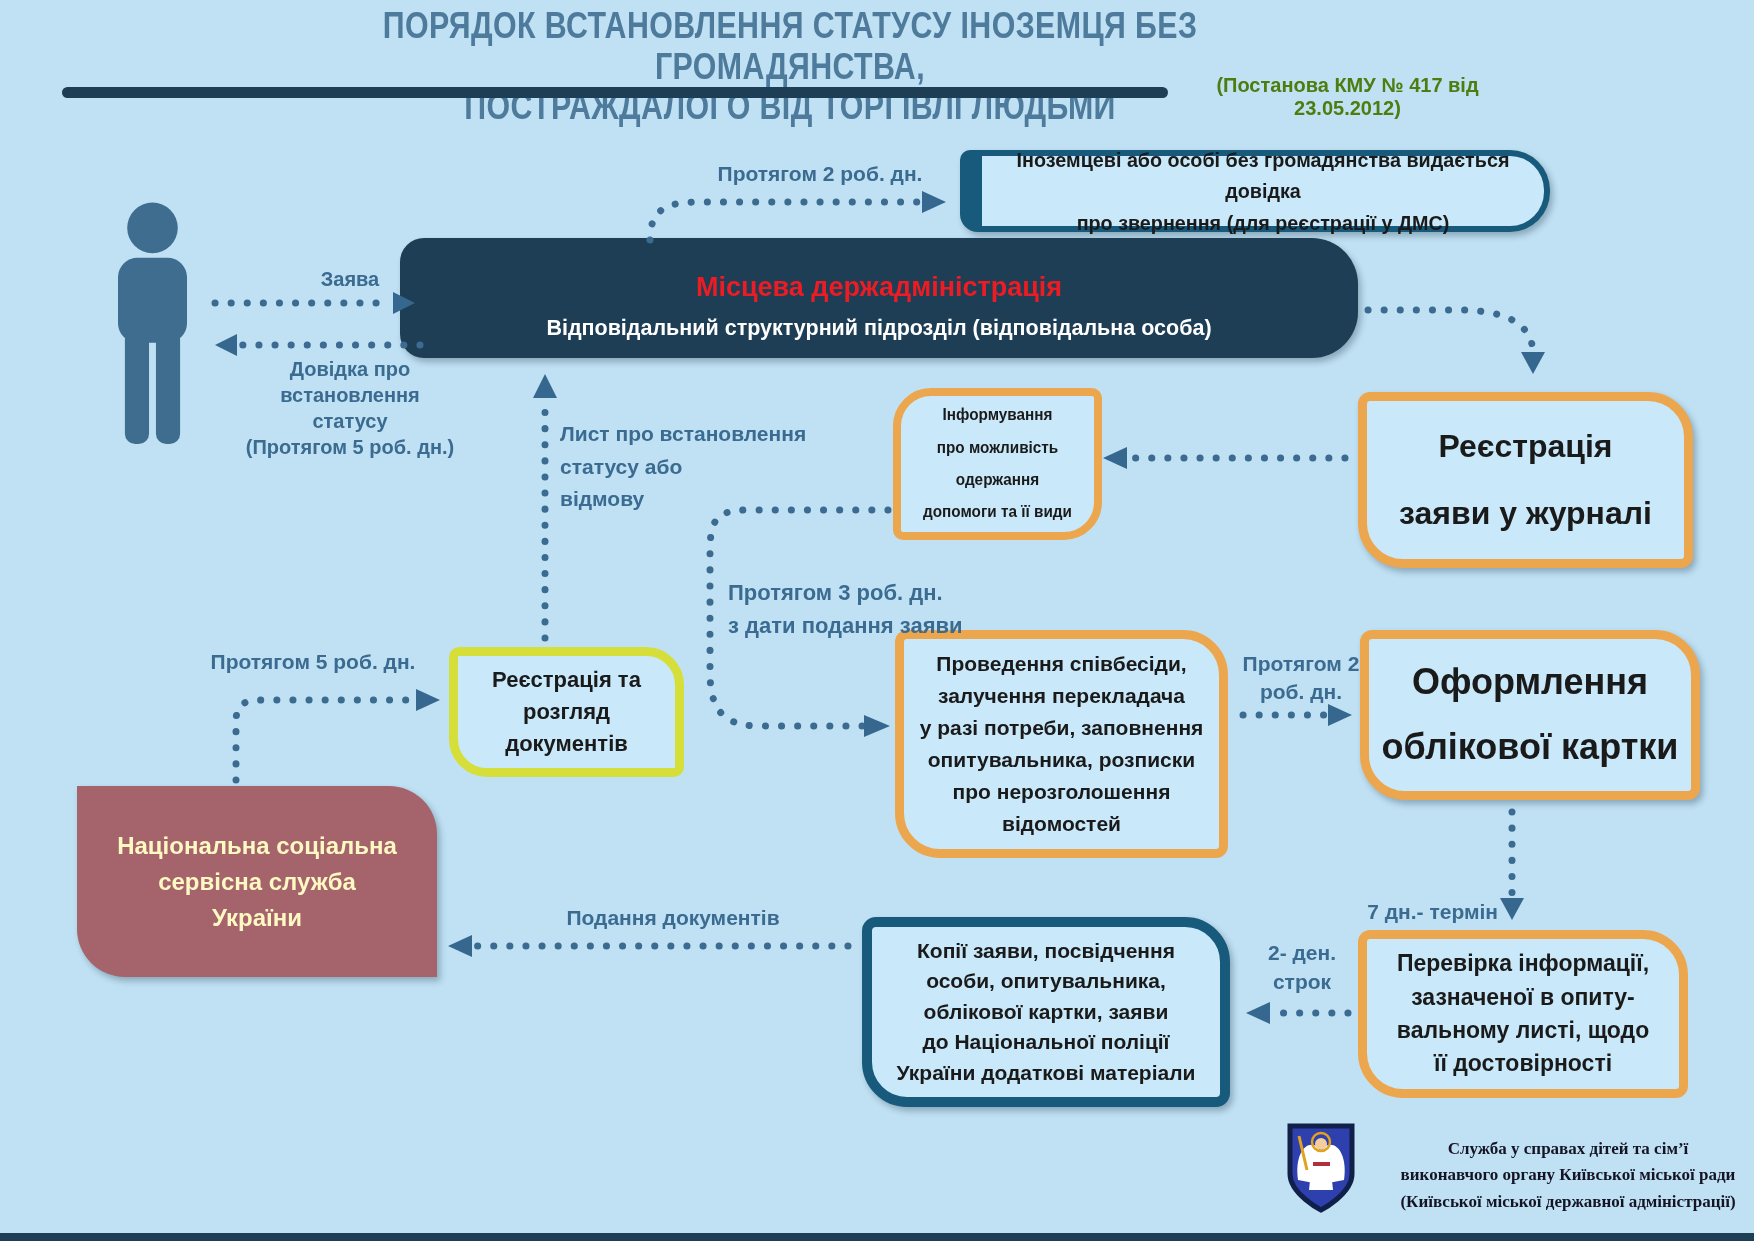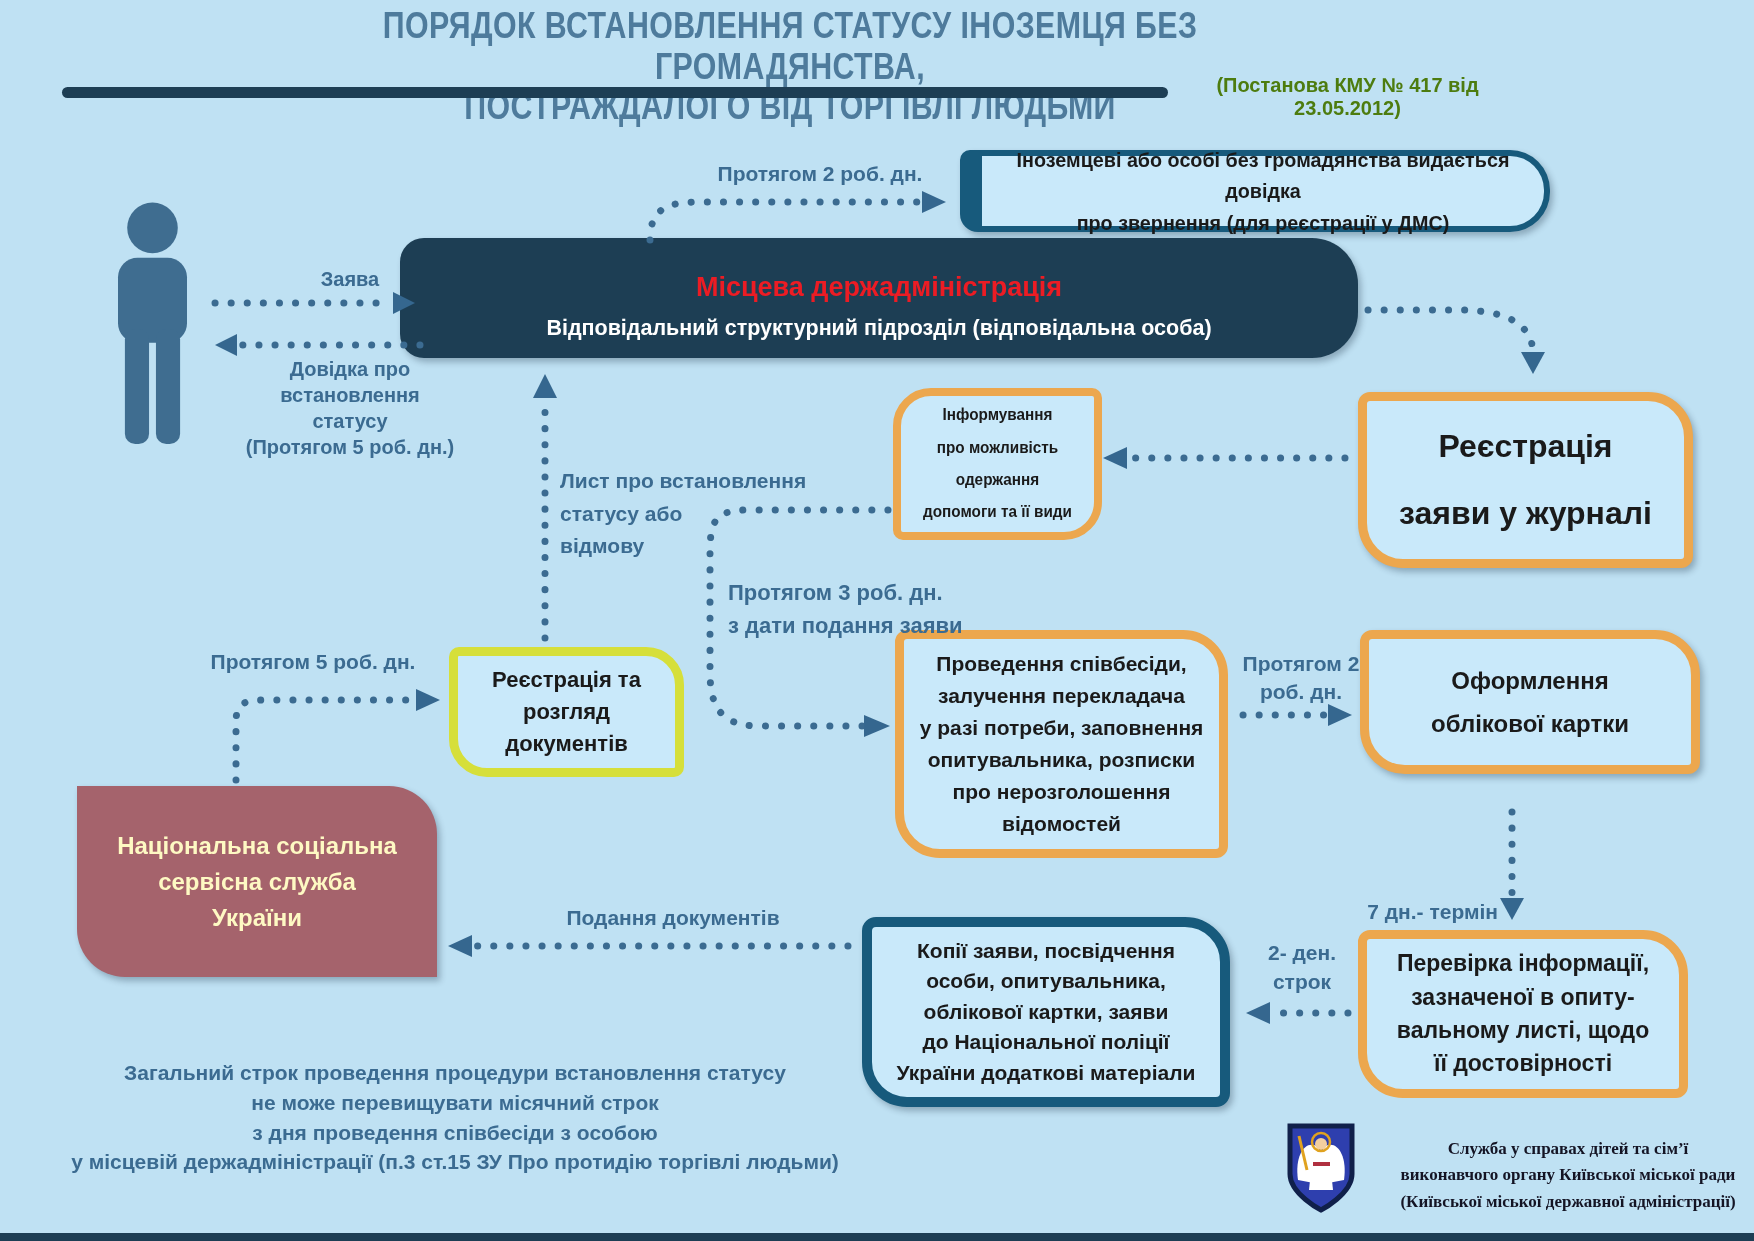--- a/index.html
+++ b/index.html
@@ -31,33 +31,33 @@
   .la-subtitle{color:#ffffff; font-size:21.5px;}
   .box-informing{left:893px; top:388px; width:209px; height:152px;
        border:8px solid #eca74e; border-radius:38px 10px 38px 10px; font-size:17px; line-height:1.9;}
   .box-informing .inner{transform:scaleX(0.90);}
   .box-journal{left:1358px; top:392px; width:335px; height:176px;
        border:9px solid #eca74e; border-radius:12px 45px 12px 45px; font-size:32px; line-height:2.1;}
   .box-docs-reg{left:449px; top:647px; width:235px; height:130px;
        border:9px solid #d6df3a; border-radius:10px 38px 10px 38px; font-size:22px; line-height:1.45;}
   .box-interview{left:895px; top:630px; width:333px; height:228px;
        border:9px solid #eca74e; border-radius:12px 45px 12px 45px; font-size:21px; line-height:1.53;}
-  .box-record-card{left:1360px; top:630px; width:340px; height:144px;
-       border:9px solid #eca74e; border-radius:12px 45px 12px 45px; font-size:24px; line-height:1.8;}
+  .box-record-card{left:1360px; top:630px; width:340px; height:170px;
+       border:9px solid #eca74e; border-radius:12px 45px 12px 45px; font-size:36px; line-height:1.8;}
   .box-national{left:77px; top:786px; width:360px; height:191px; background:#a5636c; color:#fef9c3;
        border-radius:0 48px 0 48px; font-size:24px; line-height:1.5;}
   .box-copies{left:862px; top:917px; width:368px; height:190px;
        border:10px solid #175a7c; border-radius:14px 45px 14px 45px; font-size:21px; line-height:1.45;}
   .box-verification{left:1358px; top:930px; width:330px; height:168px;
        border:9px solid #eca74e; border-radius:12px 45px 12px 45px; font-size:23px; line-height:1.45;}
   .label{position:absolute; color:#3b6b91; font-weight:bold; z-index:4; text-align:center;}
   .lbl-zayava{left:240px; top:268px; width:220px; font-size:20px;}
   .lbl-dovidka{left:235px; top:356px; width:230px; font-size:20px; line-height:1.3;}
   .lbl-prot2top{left:700px; top:162px; width:240px; font-size:21px;}
-  .lbl-lyst{left:560px; top:418px; width:270px; font-size:21px; line-height:1.55; text-align:left;margin-top:47px;}
+  .lbl-lyst{left:560px; top:418px; width:270px; font-size:21px; line-height:1.55; text-align:left;}
   .lbl-prot3{left:728px; top:576px; width:340px; font-size:22px; line-height:1.5; text-align:left;}
   .lbl-prot5{left:198px; top:650px; width:230px; font-size:21px;}
   .lbl-prot2mid{left:1236px; top:650px; width:130px; font-size:21px; line-height:1.35;}
   .lbl-podannya{left:548px; top:906px; width:250px; font-size:21px;}
   .lbl-dvoden{left:1252px; top:938px; width:100px; font-size:21px; line-height:1.4;}
   .lbl-simdn{left:1356px; top:900px; width:142px; font-size:21px; text-align:right;}
   .note{position:absolute; left:50px; top:1058px; width:810px; text-align:center;
         color:#3b6b91; font-weight:bold; font-size:21px; line-height:1.42; z-index:2;}
   .person{position:absolute; left:95px; top:200px; z-index:3;}
   .logo{position:absolute; left:1286px; top:1122px; z-index:3;}
@@ -212,24 +212,20 @@
   <div class="label lbl-prot3 prewrap">Протягом 3 роб. дн.
 з дати подання заяви</div>
   <div class="label lbl-prot5">Протягом 5 роб. дн.</div>
   <div class="label lbl-prot2mid prewrap">Протягом 2
 роб. дн.</div>
   <div class="label lbl-podannya">Подання документів</div>
   <div class="label lbl-dvoden prewrap">2- ден.
 строк</div>
   <div class="label lbl-simdn">7 дн.- термін</div>
 
-  <div class="note prewrap">Загальний строк проведення процедури встановлення статусу
-не може перевищувати місячний строк
-з дня проведення співбесіди з особою
-у місцевій держадміністрації (п.3 ст.15 ЗУ Про протидію торгівлі людьми)</div>
 
   <svg class="logo" width="70" height="92" viewBox="0 0 70 92">
     <path d="M4,4 H66 V52 C66,72 35,88 35,88 C35,88 4,72 4,52 Z" fill="#2e3fae" stroke="#10204a" stroke-width="5"></path>
     <path d="M12,58 C8,30 22,16 33,26 L33,62 Z" fill="#ffffff"></path>
     <path d="M58,58 C62,30 48,16 37,26 L37,62 Z" fill="#ffffff"></path>
     <path d="M27,30 H43 L47,68 H23 Z" fill="#ffffff"></path>
     <path d="M27,42 H44" stroke="#b03040" stroke-width="4"></path>
     <circle cx="35" cy="22" r="6" fill="#f3cf9f"></circle>
     <circle cx="35" cy="20" r="9" fill="none" stroke="#e0a21f" stroke-width="2.5"></circle>
     <path d="M13,14 L21,48" stroke="#e0a21f" stroke-width="3"></path>

